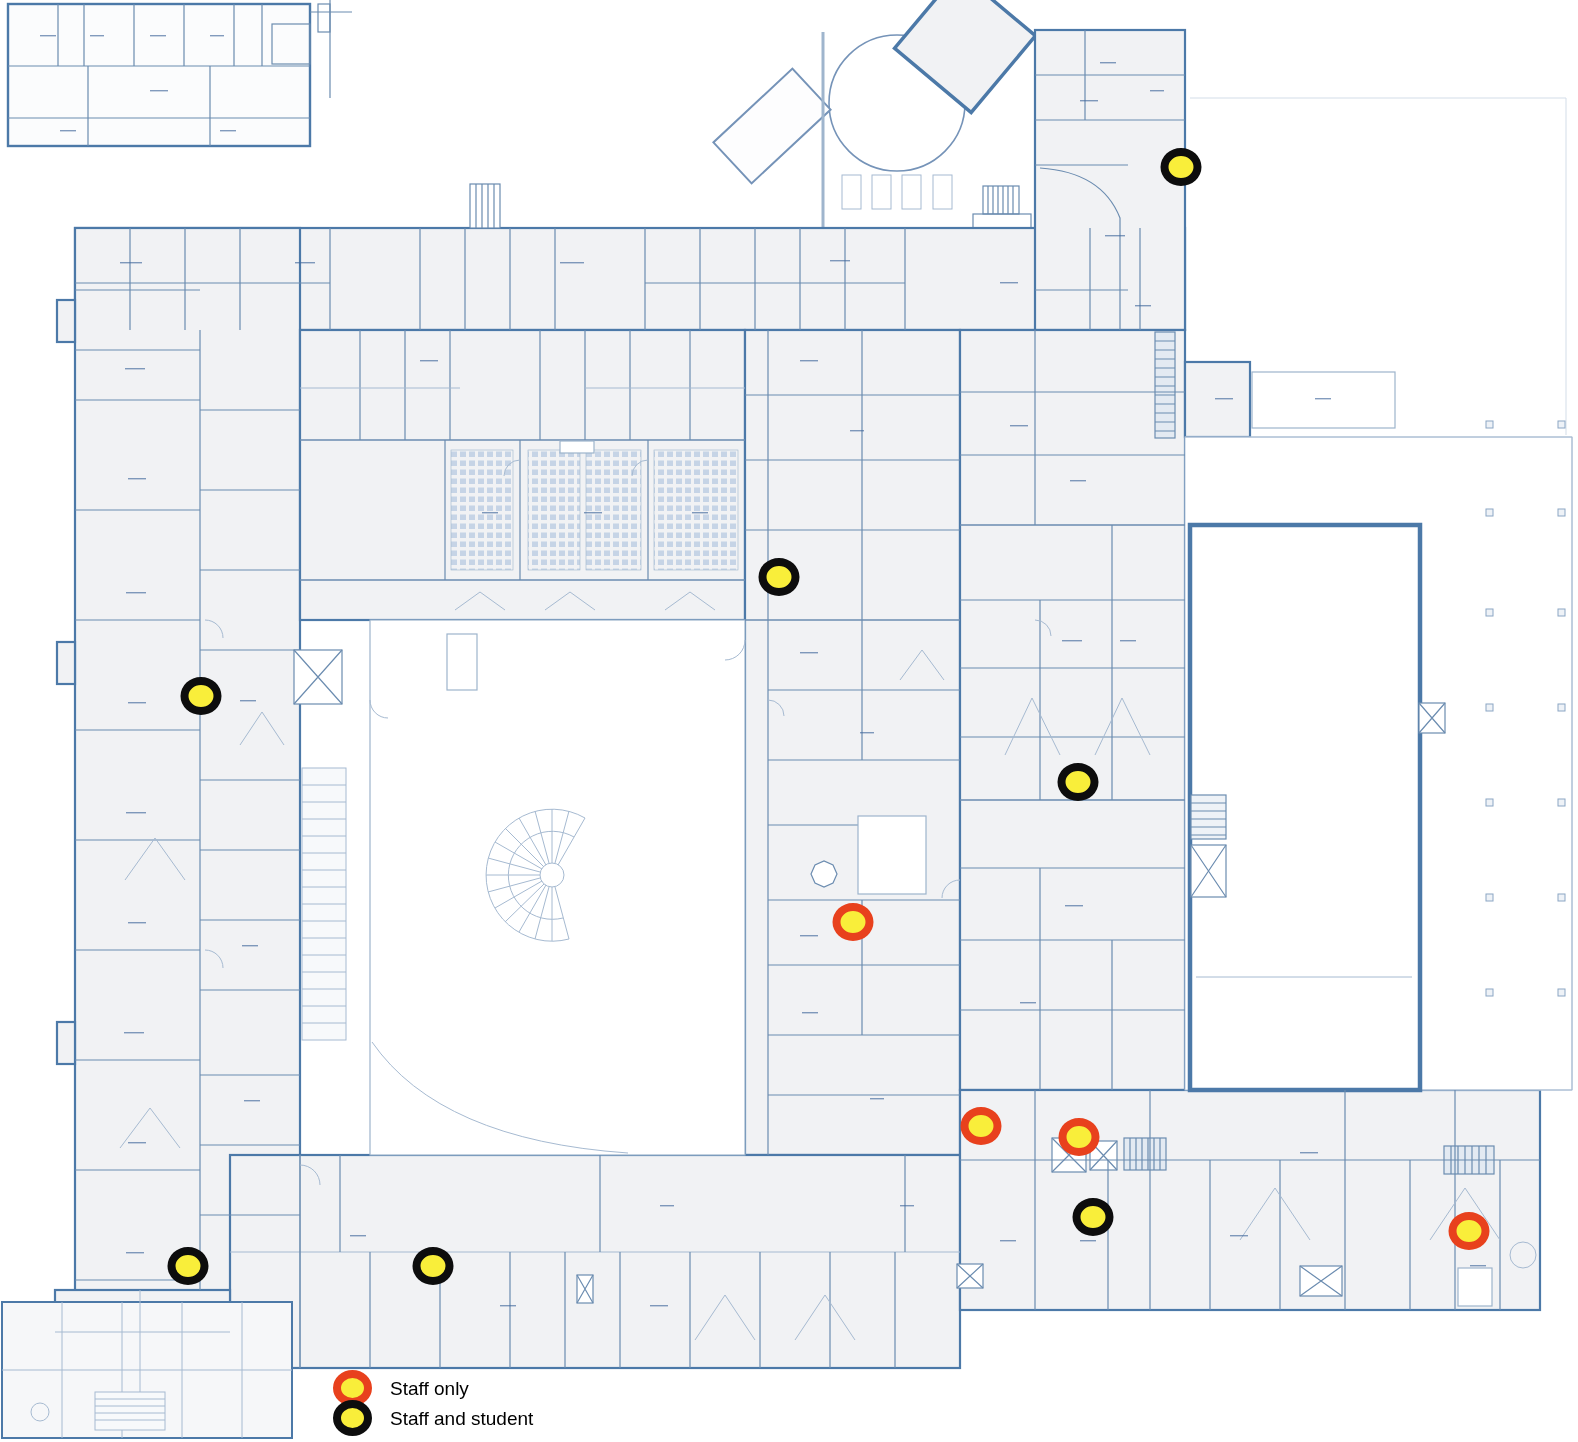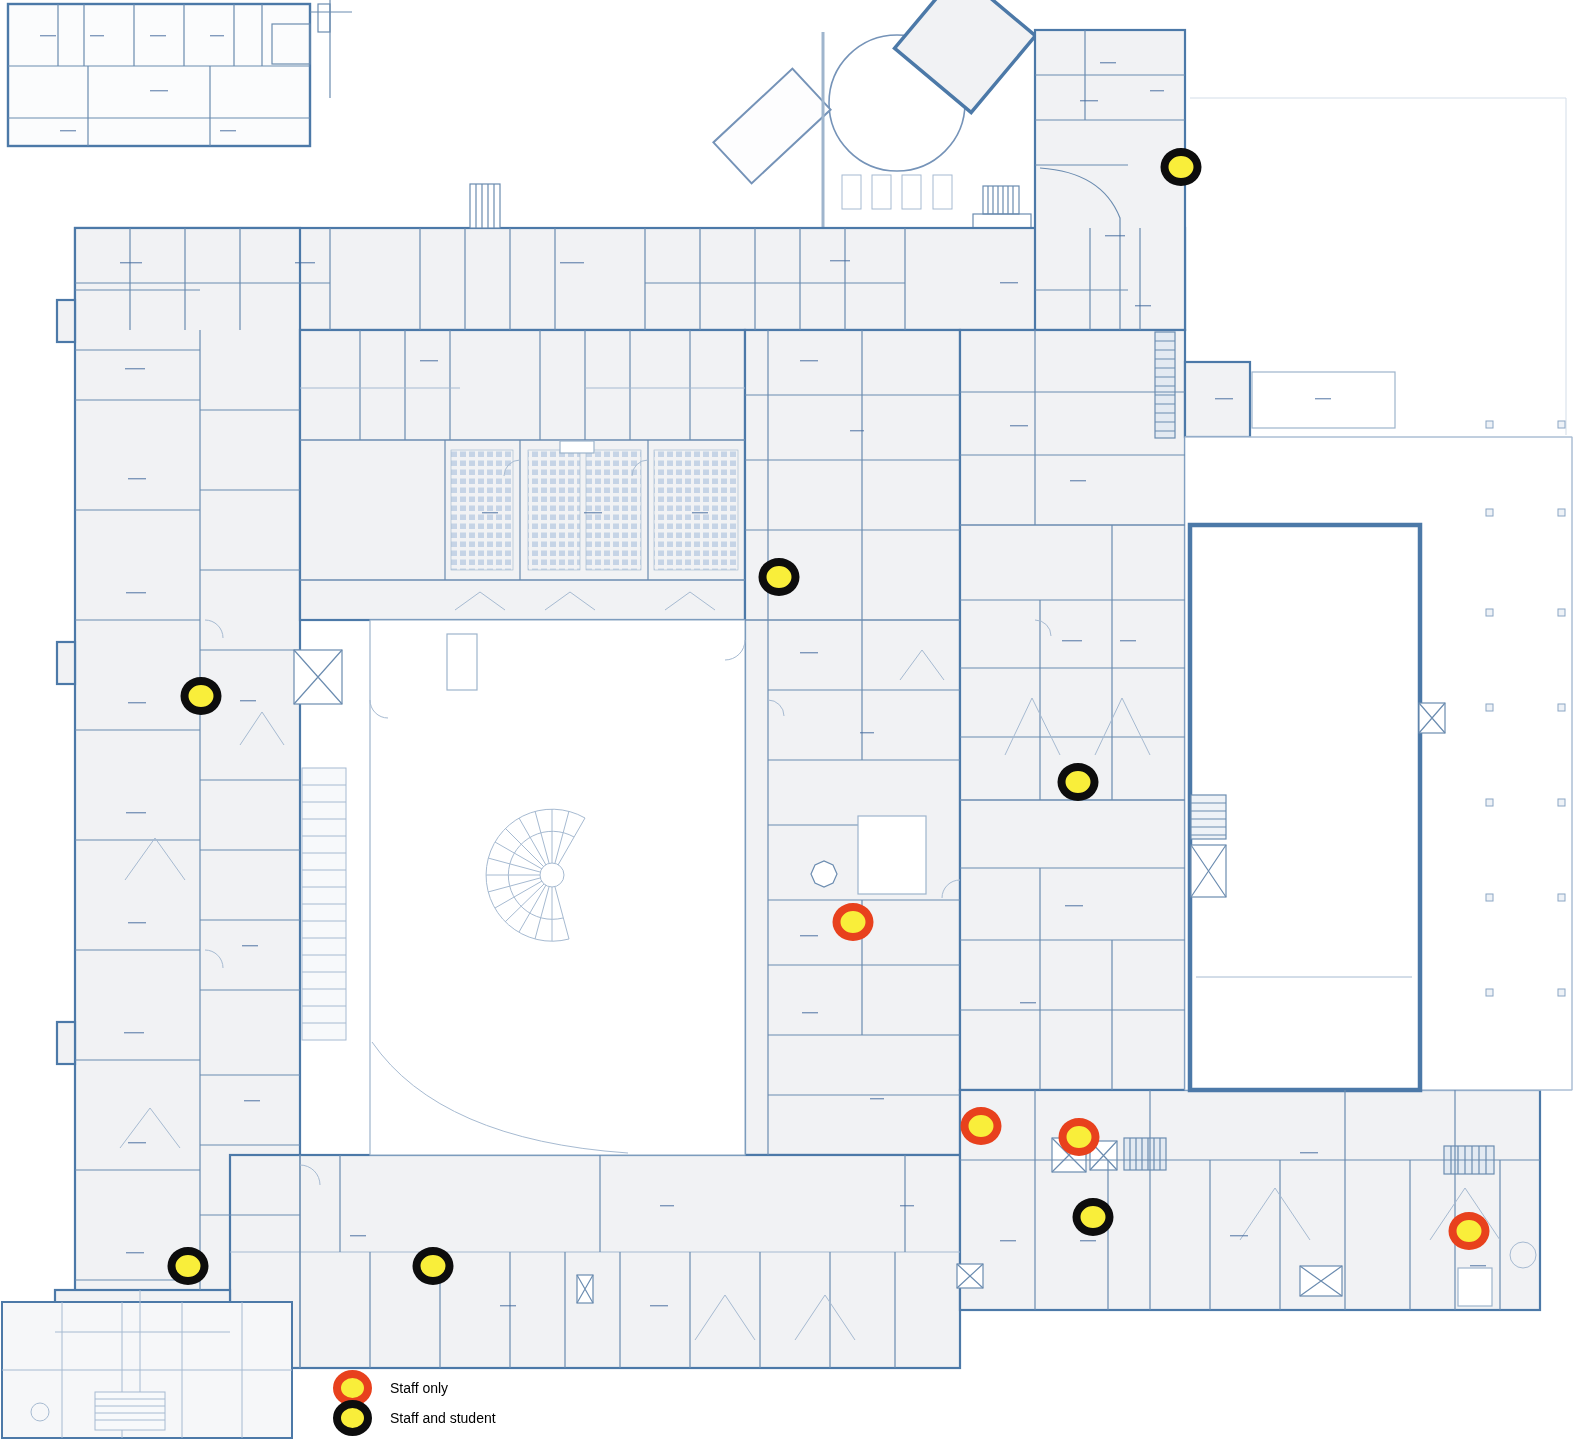--- a/index.html
+++ b/index.html
@@ -32,21 +32,21 @@
   
   .marker-layer{position:absolute;left:0;top:0;width:100%;height:100%;pointer-events:none;}
   .marker{position:absolute;width:25px;height:22px;border:8px solid #000;border-radius:50%;
           box-sizing:content-box;transform:translate(-50%,-50%);background:var(--marker-fill);}
 
   
   .legend{position:absolute;left:333px;top:1373px;display:flex;flex-direction:column;}
   .legend-row{display:flex;align-items:center;height:30px;}
   .legend-swatch{width:23px;height:20px;border:8px solid #000;border-radius:50%;
                  box-sizing:content-box;background:var(--marker-fill);flex:0 0 auto;}
-  .legend-label{margin-left:18px;font-size:14px;color:#000;line-height:1;}
+  .legend-label{margin-left:18px;font-size:19px;color:#000;line-height:1;}
 </style>
 </head>
 <body>
 
 <div class="stage">
 
   <svg class="plan" width="1578" height="1442" viewBox="0 0 1578 1442">
     <defs>
       <pattern id="seats" width="9" height="9" patternUnits="userSpaceOnUse">
         <rect x="1" y="1.5" width="6" height="5.5" fill="#c6d4e6"></rect>

